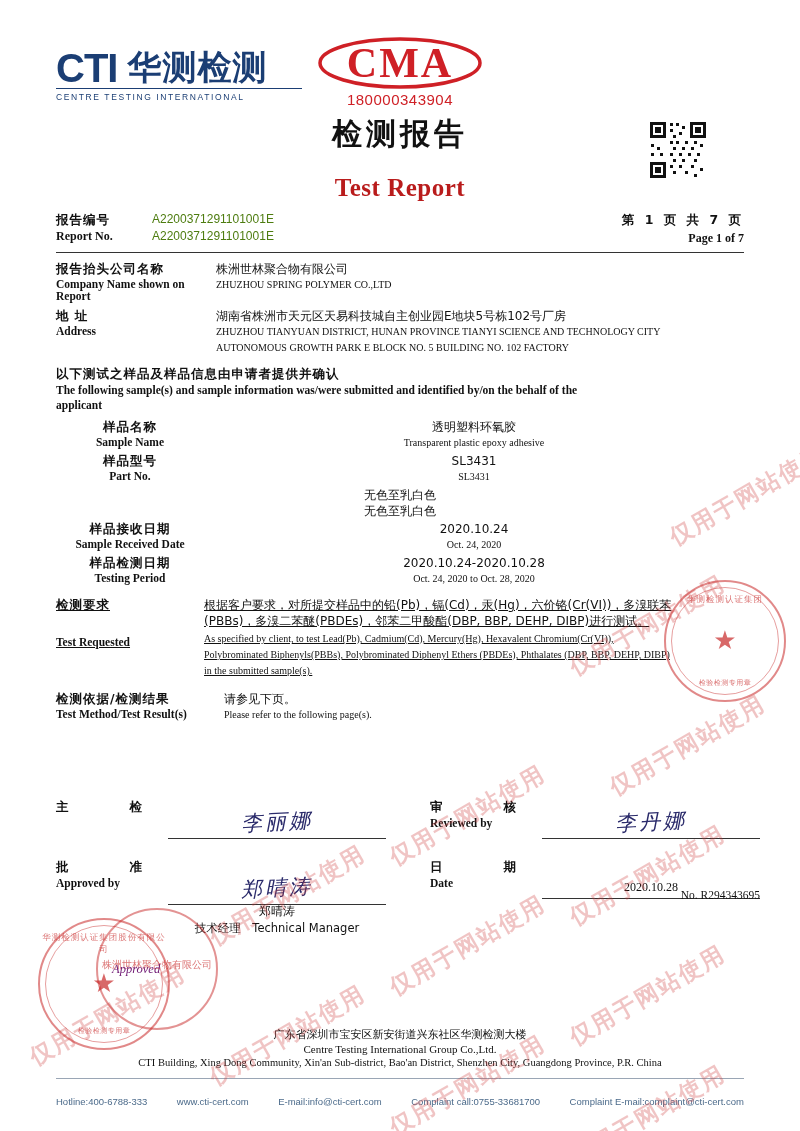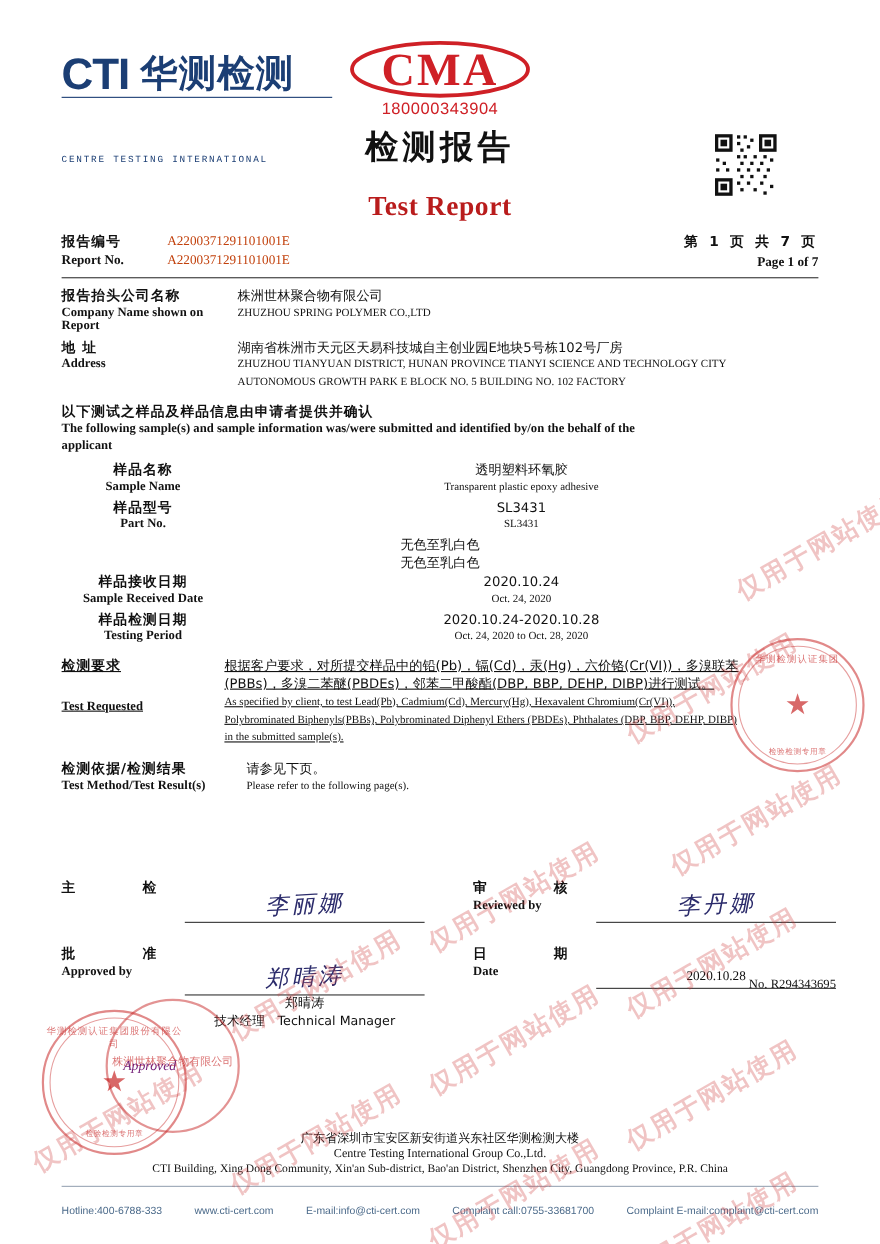--- a/index.html
+++ b/index.html
@@ -50,26 +50,25 @@
     font-weight: bold;
     font-size: 34px;
     color: #1b3e74;
     line-height: 38px;
     letter-spacing: 1px;
   }
   .cti-sub {
     position: absolute;
     left: 0px;
     top: 44px;
-    font-family: Liberation Mono, monospace;
+    font-family: Liberation Sans, sans-serif;
     font-size: 8.5px;
     letter-spacing: 1.6px;
     color: #1b3e74;
     white-space: nowrap;
-    margin-top: 48px;
   }
   .cti-rule {
     position: absolute;
     left: 0px;
     top: 40px;
     width: 246px;
     height: 1px;
     background: #1b3e74;
   }
 
@@ -139,23 +138,23 @@
     color: #111;
     letter-spacing: 1px;
   }
   .lbl-en {
     font-family: "Liberation Serif", serif;
     font-weight: bold;
     font-size: 12px;
     color: #111;
   }
   .val {
-    font-family: Liberation Serif, serif;
+    font-family: Liberation Sans, sans-serif;
     font-size: 12px;
-    color: #c2410c;
+    color: #4d7c0f;
   }
 
   .rn-left { width: 330px; }
   .rn-left .line { display: flex; }
   .rn-left .line .k { width: 96px; }
   .rn-right {
     text-align: right;
     font-size: 12.5px;
   }
   .rn-right .pg-cn {

